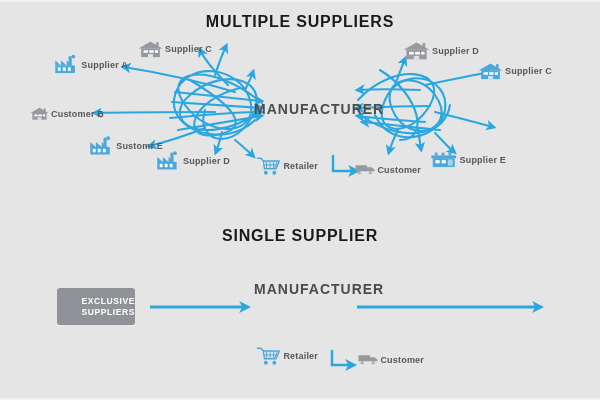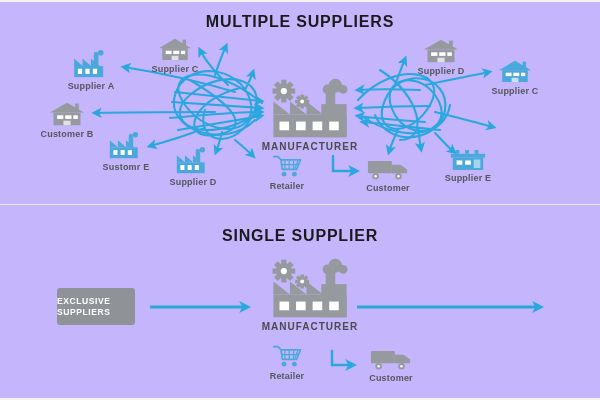--- a/index.html
+++ b/index.html
@@ -1,17 +1,17 @@
 <!DOCTYPE html>
 <html><head>
 <meta charset="utf-8">
 <style>
   html,body{margin:0;padding:0;background:#fff;}
   .stage{
-    position:relative;width:600px;height:400px;background:#c4b5fd;overflow:hidden;
+    position:relative;width:600px;height:400px;background:#e5e5e5;overflow:hidden;
     font-family:"Liberation Sans",sans-serif;
     --arrow-blue:#2BA7E0;--icon-blue:#4BA8DC;--icon-gray:#96999E;
     --title-text:#1A1A1A;--label-text:#55575A;
     --exclusive-box-bg:#8F9296;--exclusive-box-text:#FFFFFF;--divider:#E6E6E6;
   }
   .edge-band{position:absolute;left:0;width:600px;height:2px;background:#F2F2F2;}
   .divider{position:absolute;left:0;top:204px;width:600px;height:1px;background:var(--divider);}
   .title{
     position:absolute;left:0;width:600px;text-align:center;
     font-size:16px;font-weight:bold;letter-spacing:0.8px;color:var(--title-text);
@@ -19,31 +19,31 @@
   .title.top{top:13px;}
   .title.bottom{top:227px;}
   svg.overlay{position:absolute;left:0;pointer-events:none;}
   #top-arrows{top:0;}
   #bottom-arrows{top:205px;}
   .tangle{fill:none;stroke:var(--arrow-blue);stroke-width:2.1;stroke-linecap:round;}
   .arr{fill:none;stroke:var(--arrow-blue);stroke-width:2.1;stroke-linecap:round;marker-end:url(#ah);}
   .elb{fill:none;stroke:var(--arrow-blue);stroke-width:2.4;stroke-linecap:round;marker-end:url(#ah);}
   .arrB{fill:none;stroke:var(--arrow-blue);stroke-width:3;stroke-linecap:butt;marker-end:url(#ah2);}
   .ahfill{fill:var(--arrow-blue);}
-  .node{position:absolute;display:flex;flex-direction:column;align-items:center;gap:2px;}
+  .node{position:absolute;display:flex;flex-direction:row;align-items:center;gap:2px;}
   .node .lbl{
     font-size:9px;font-weight:bold;color:var(--label-text);letter-spacing:0.2px;white-space:nowrap;
   }
   .node.blue{color:var(--icon-blue);align-items:center;}
   .node.gray{color:var(--icon-gray);}
-  .node .mfg-lbl{font-size:10px;font-weight:bold;letter-spacing:1px;color:#4A4C4E;white-space:nowrap;text-align:right;}
+  .node .mfg-lbl{font-size:14px;font-weight:bold;letter-spacing:1px;color:#4A4C4E;white-space:nowrap;text-align:right;}
   .exclusive{
     position:absolute;left:57px;top:288px;width:78px;height:37px;border-radius:3px;
     background:var(--exclusive-box-bg);color:var(--exclusive-box-text);
-    display:flex;flex-direction:column;align-items:flex-start;justify-content:center;
+    display:flex;flex-direction:column;align-items:flex-end;justify-content:center;
     font-size:8.5px;font-weight:bold;letter-spacing:0.6px;line-height:1.25;
   }
   .defs-holder{position:absolute;width:0;height:0;overflow:hidden;}
 </style>
 </head>
 <body>
 
 <svg class="defs-holder" aria-hidden="true">
   <symbol id="sym-factory" viewBox="0 0 40 31">
     <circle cx="25.4" cy="4.2" r="2.3" fill="currentColor"></circle>

